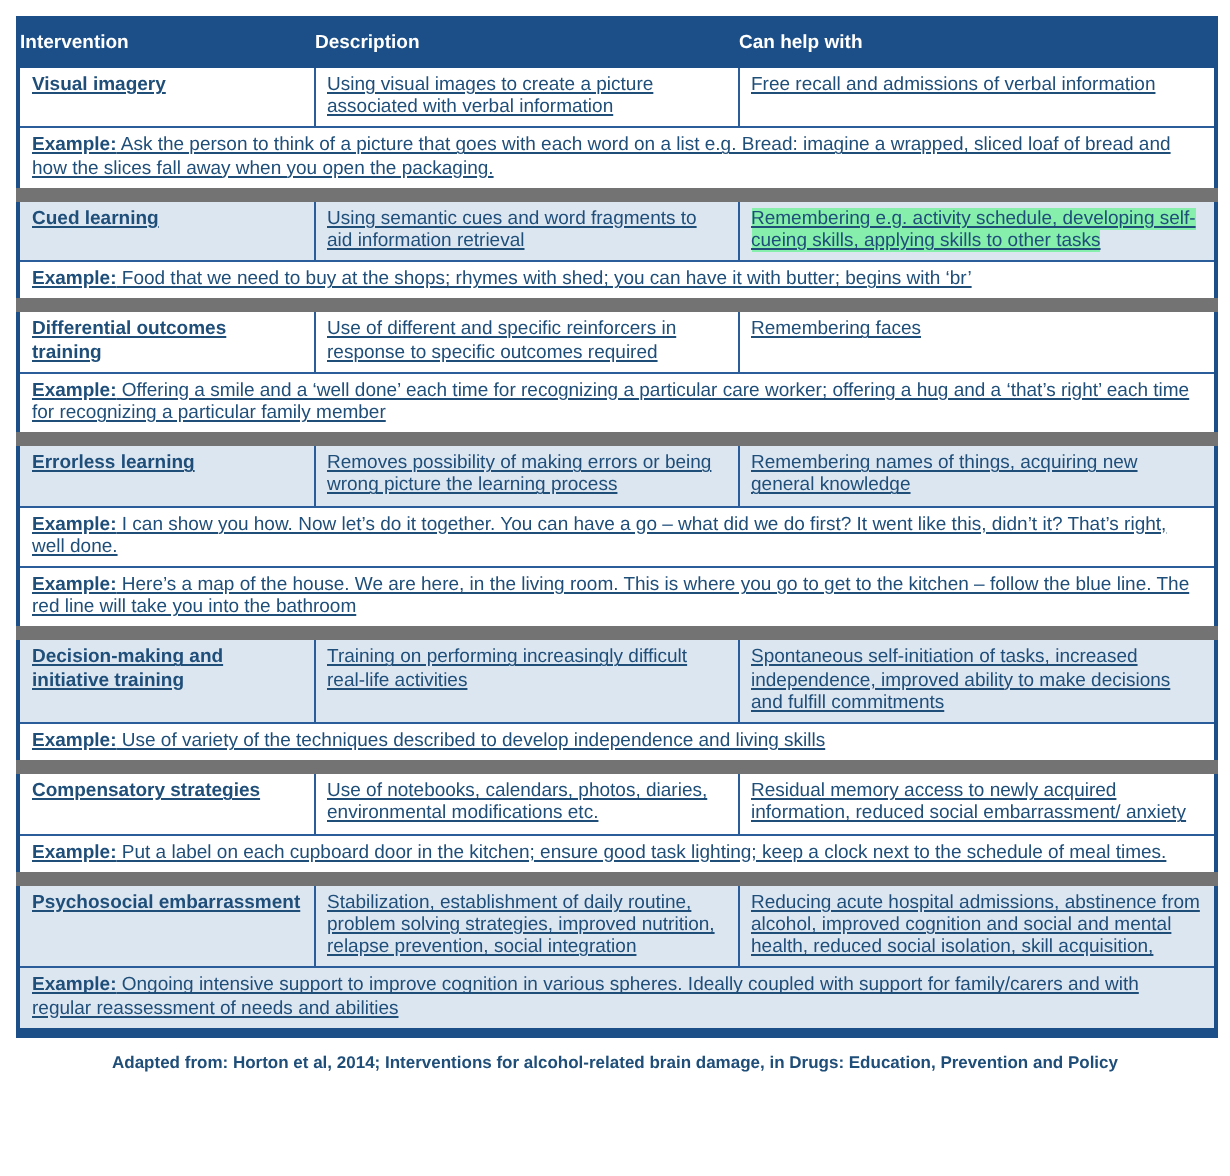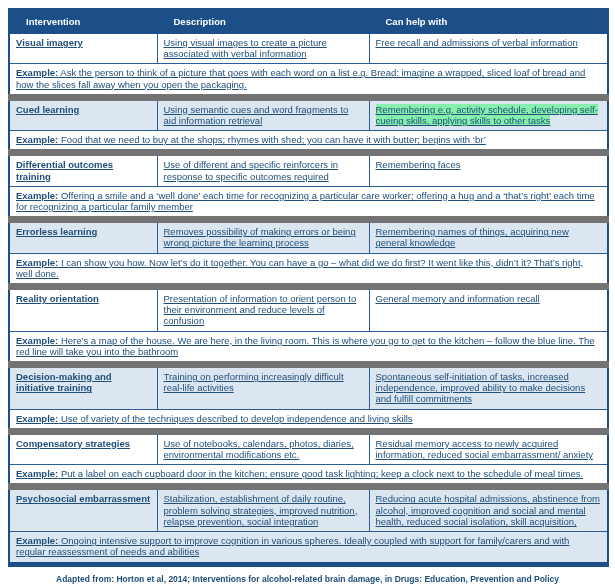--- a/index.html
+++ b/index.html
@@ -21,21 +21,21 @@
   col.c1 { width: 148px; }
   col.c2 { width: 212px; }
   col.c3 { width: 239px; }
 
   th {
     background: #1c4f88;
     color: #ffffff;
     font-weight: bold;
     font-size: 9.5px;
     text-align: left;
-    padding: 6px 16px;
+    padding: 6px 0;
     border: 1px solid #1c4f88;
   }
   td {
     border: 1px solid #2b5d9b;
     padding: 3px 6px 4px 6px;
     font-size: 9.5px;
     line-height: 1.18;
     color: #1f4e79;
     vertical-align: top;
     background: #ffffff;
@@ -104,25 +104,20 @@
 
       <tr class="thick-top shaded">
         <td class="intervention">Errorless learning</td>
         <td>Removes possibility of making errors or being wrong picture the learning process</td>
         <td>Remembering names of things, acquiring new general knowledge</td>
       </tr>
       <tr>
         <td colspan="3"><span class="ex-label">Example:</span><span> I can show you how. Now let’s do it together. You can have a go – what did we do first? It went like this, didn’t it? That’s right, well done.</span></td>
       </tr>
 
-      <tr class="thick-top">
-        <td class="intervention">Reality orientation</td>
-        <td>Presentation of information to orient person to their environment and reduce levels of confusion</td>
-        <td>General memory and information recall</td>
-      </tr>
       <tr>
         <td colspan="3"><span class="ex-label">Example:</span><span> Here’s a map of the house. We are here, in the living room. This is where you go to get to the kitchen – follow the blue line. The red line will take you into the bathroom</span></td>
       </tr>
 
       <tr class="thick-top shaded">
         <td class="intervention">Decision-making and initiative training</td>
         <td>Training on performing increasingly difficult real-life activities</td>
         <td>Spontaneous self-initiation of tasks, increased independence, improved ability to make decisions and fulfill commitments</td>
       </tr>
       <tr>

